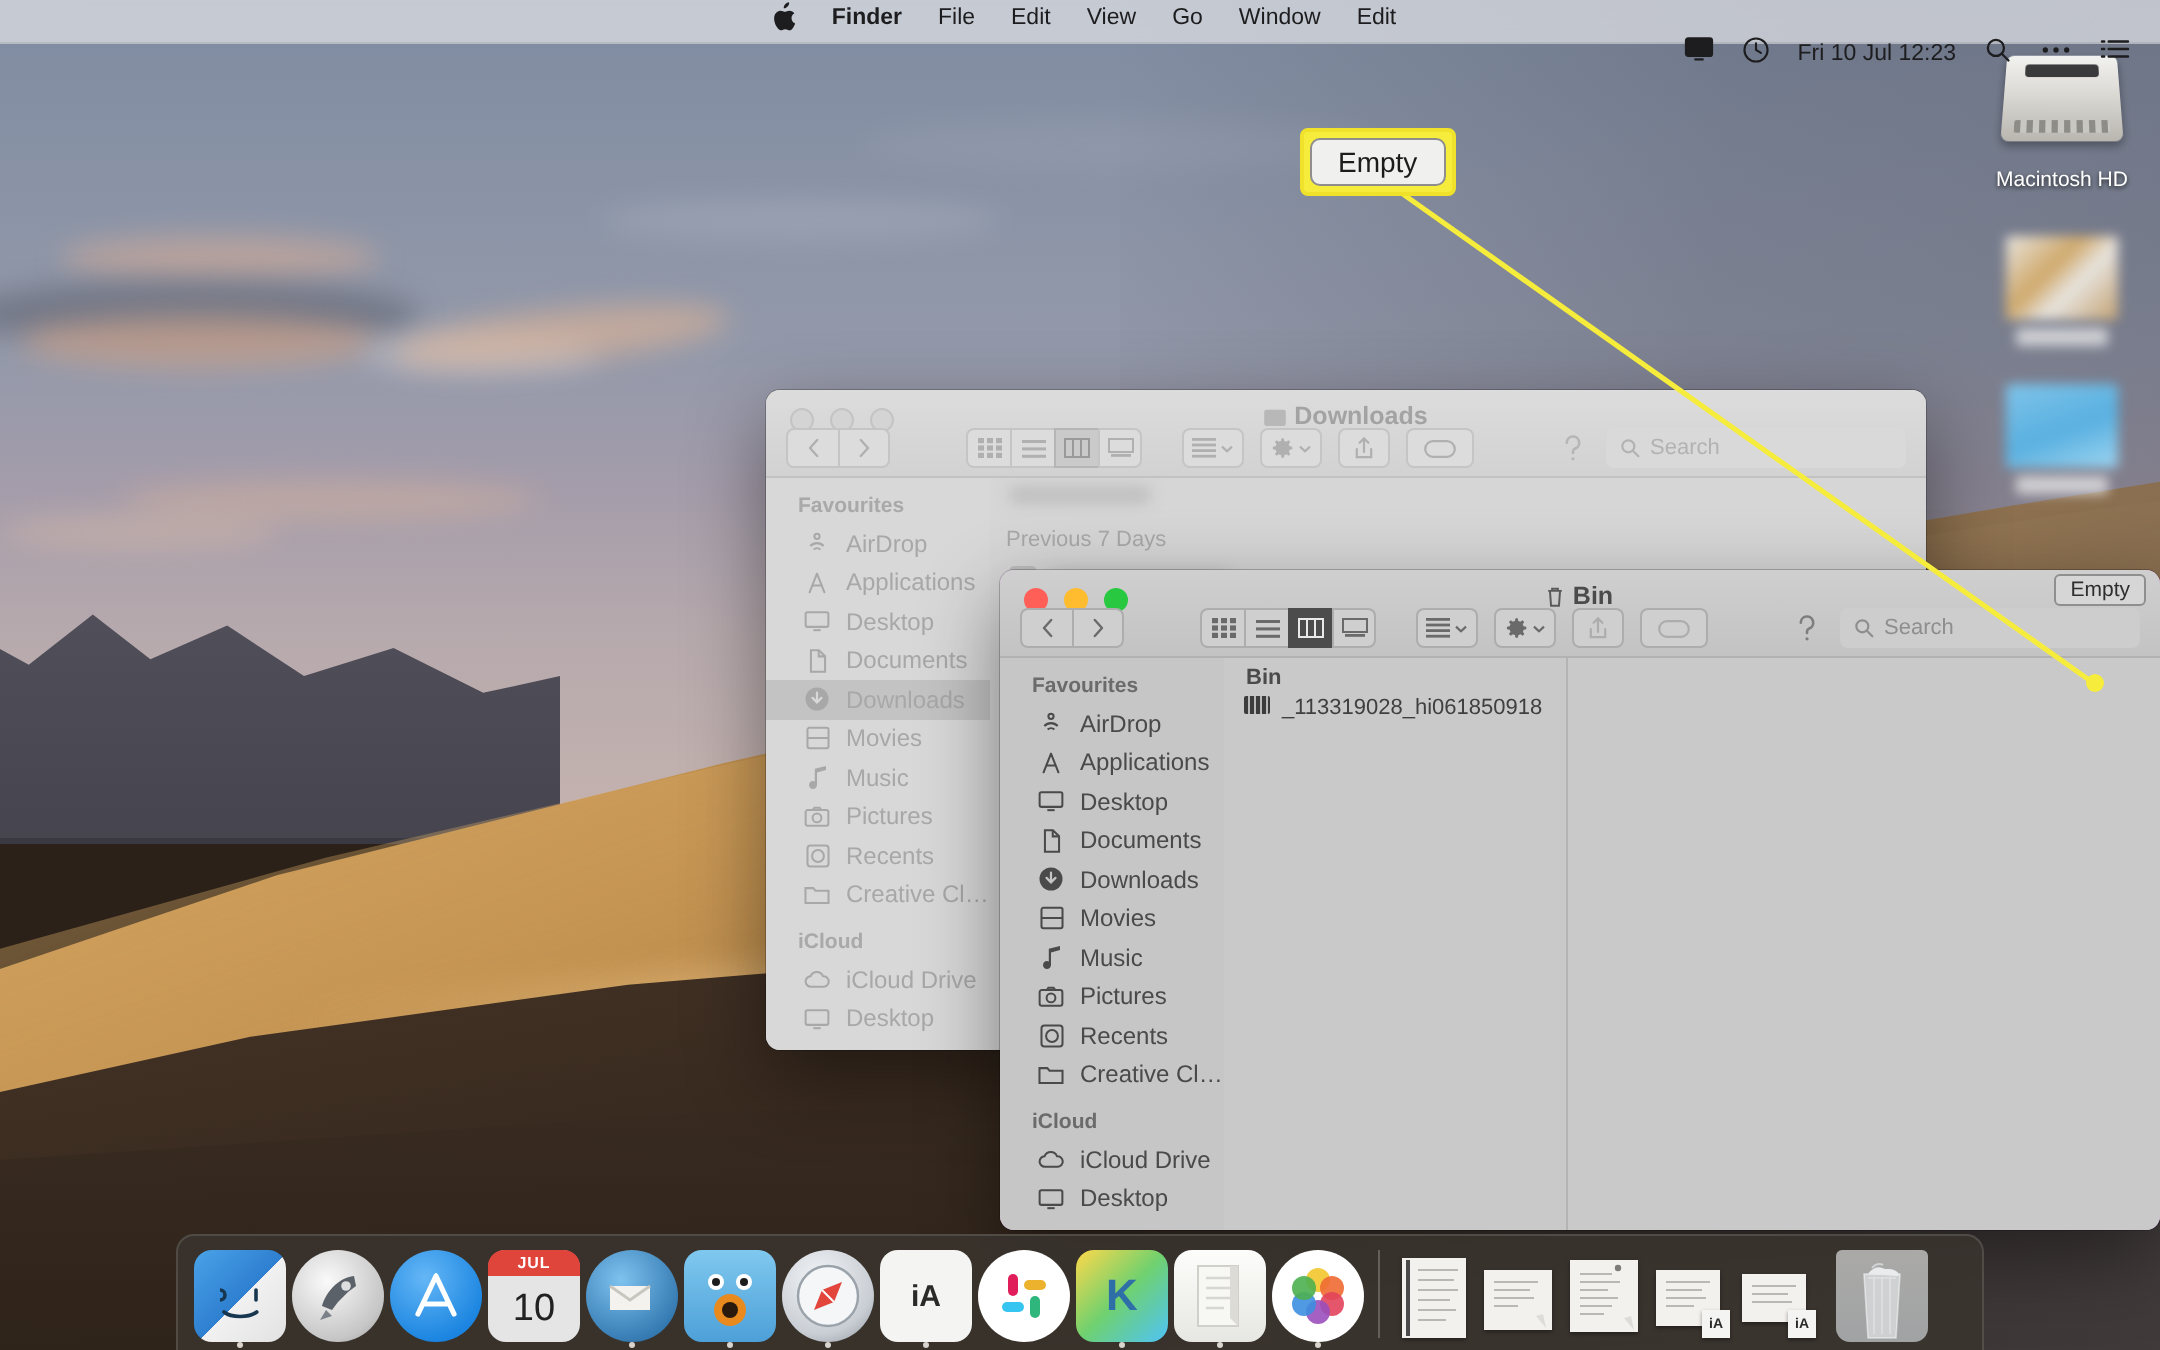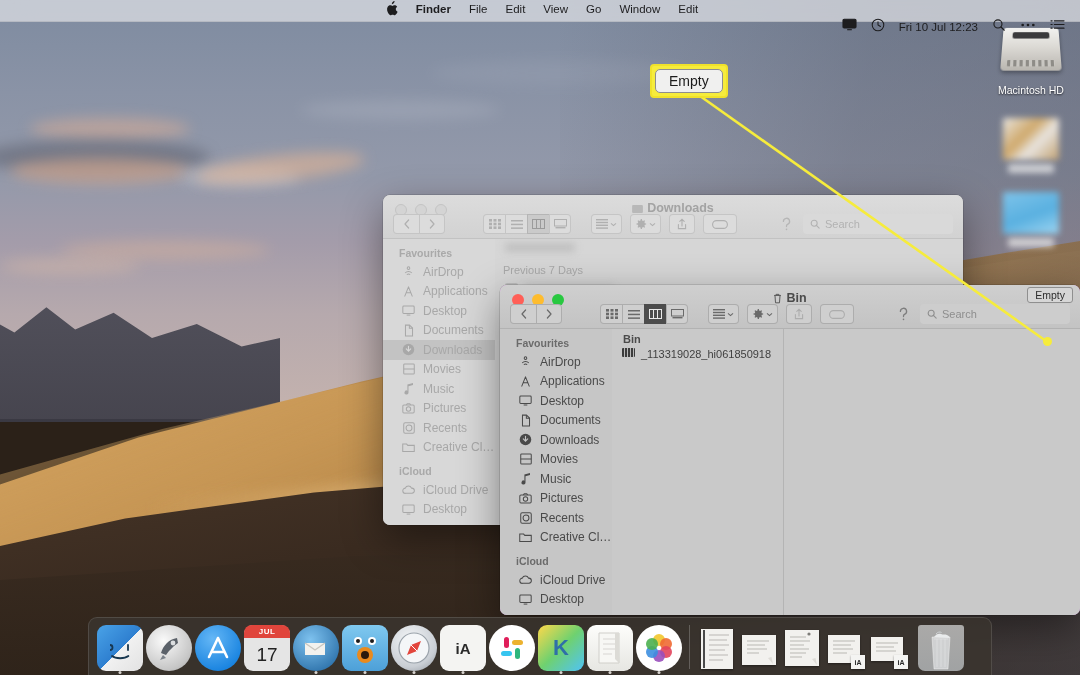--- a/index.html
+++ b/index.html
@@ -824,21 +824,21 @@
           <path d="M17 30l-3 5 6-2z" fill="#7b8189"></path>
         </svg>
     </div>
     <div class="dk ic-appstore">
       <svg class="ic" width="46" height="46" viewBox="0 0 46 46" style="position:absolute;left:0;top:0;">
           <path d="M23 13 14 32M23 13l9 19M17 27h12" stroke="#fff" stroke-width="2.6" fill="none" stroke-linecap="round"></path>
         </svg>
     </div>
     <div class="dk ic-cal">
       <div style="position:absolute;left:0;top:0;width:100%;height:13px;background:#e0453c;border-radius:8px 8px 0 0;color:#fff;font-size:8px;font-weight:700;text-align:center;line-height:13px;letter-spacing:.5px;">JUL</div>
-      <div style="position:absolute;left:0;top:13px;width:100%;height:33px;color:#222;font-size:19px;text-align:center;line-height:33px;">17</div>
+      <div style="position:absolute;left:0;top:13px;width:100%;height:33px;color:#222;font-size:19px;text-align:center;line-height:33px;">10</div>
     </div>
     <div class="dk ic-mail">
       <svg class="ic" width="46" height="46" viewBox="0 0 46 46" style="position:absolute;left:0;top:0;">
           <path d="M12 18h20v12H12z" fill="#f3f2ee"></path>
           <path d="M12 18l10 7 10-7" stroke="#c9c6bf" stroke-width="1.4" fill="none"></path>
         </svg>
       <div class="run"></div>
     </div>
     <div class="dk ic-tweetbot">
       <svg class="ic" width="46" height="46" viewBox="0 0 46 46" style="position:absolute;left:0;top:0;">

